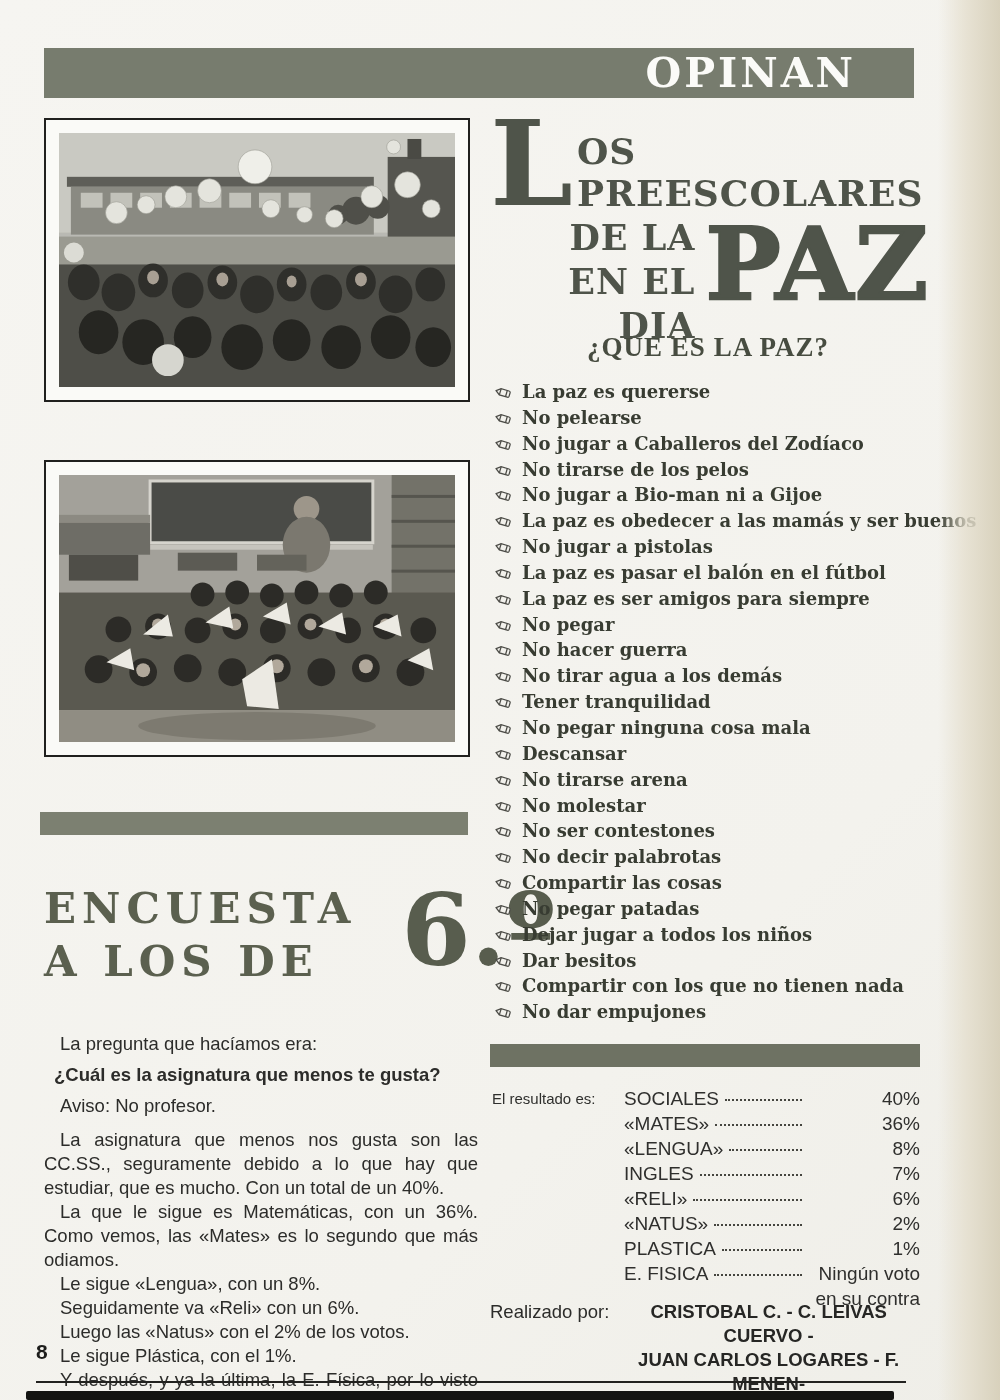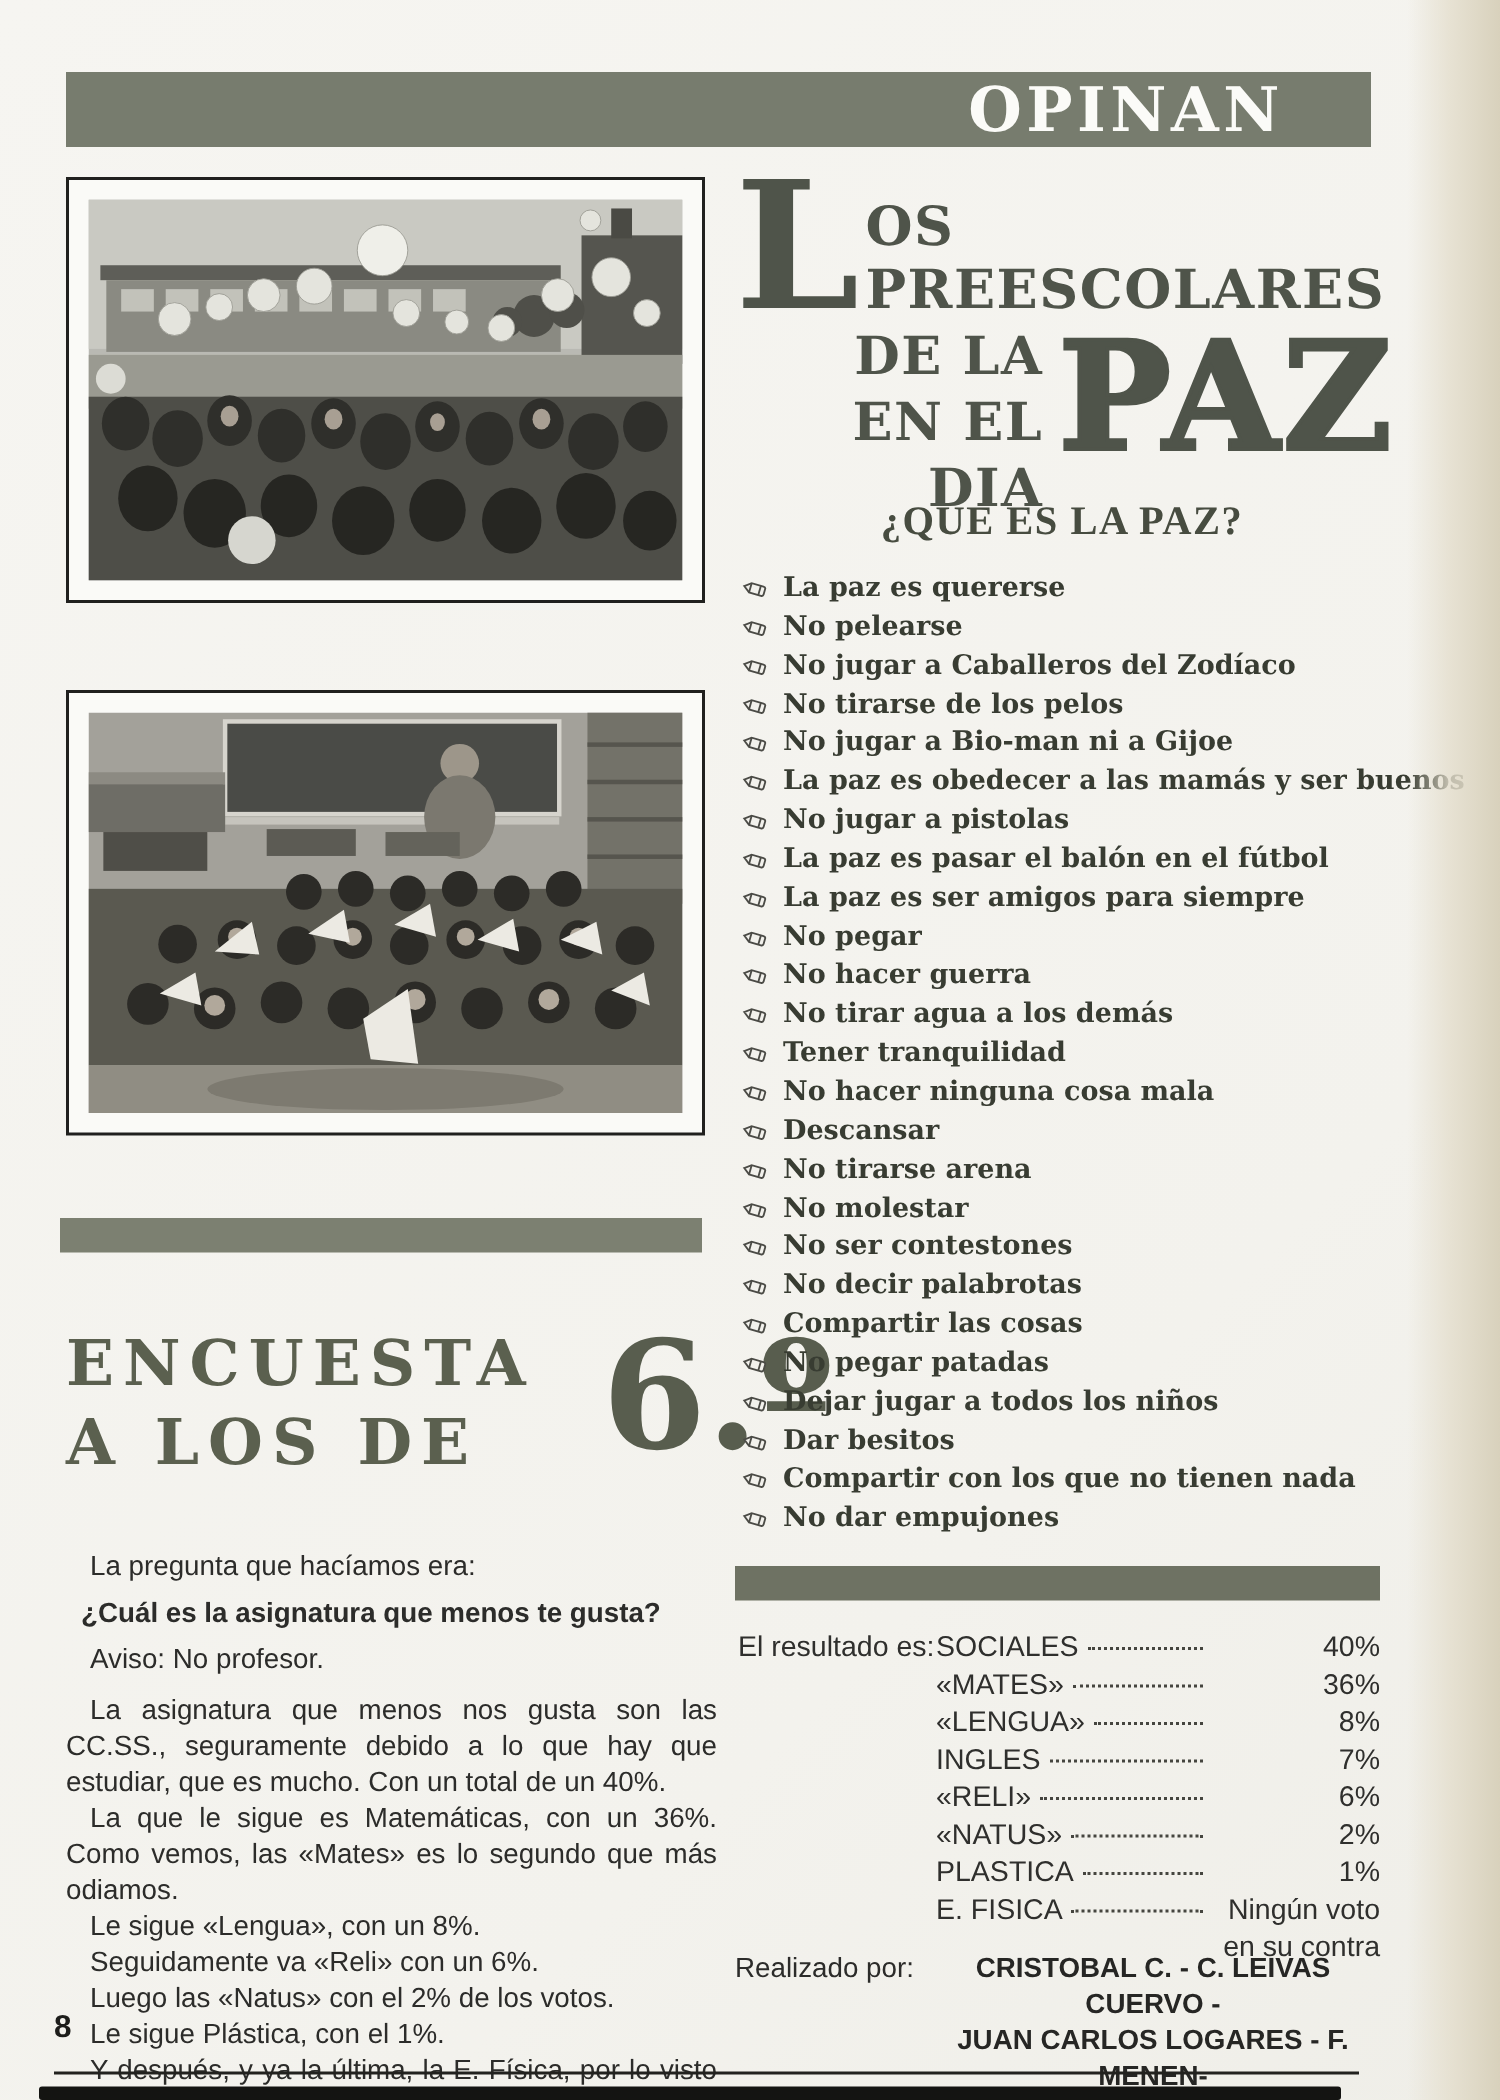--- a/index.html
+++ b/index.html
@@ -66,21 +66,21 @@
 
   
   #paz-list { position:absolute; left:492px; top:381px; width:470px; list-style:none; }
   #paz-list li { display:flex; align-items:flex-start; height:25.85px;
     font-family:"DejaVu Serif", serif; font-weight:bold; font-size:18px; color:#383c32; }
   #paz-list .pencil { flex:none; width:21px; height:17px; margin:3px 9px 0 0; }
   #paz-list .li-text { white-space:nowrap; }
 
   
   .results { position:absolute; left:492px; top:1086px; width:428px; display:flex; }
-  .res-label { flex:none; width:132px; font-size:19px; line-height:25px; color:#2f2f2d; }
+  .res-label { flex:none; width:132px; font-size:15px; line-height:25px; color:#2f2f2d; }
   .res-table { flex:1; }
   .res-row { display:flex; align-items:baseline; line-height:25px; font-size:19px; color:#2f2f2d; }
   .res-row .subj { white-space:nowrap; }
   .res-row .leader { flex:1; min-width:18px; border-bottom:2px dotted #45453f;
     margin:0 6px; transform:translateY(-4px); }
   .res-row .val { flex:none; width:112px; text-align:right; }
 
   
   .credits { position:absolute; left:490px; top:1300px; width:438px; display:flex; font-size:18.5px; }
   .cred-label { flex:none; white-space:nowrap; line-height:24px; color:#2c2c2a; }
@@ -432,21 +432,21 @@
       </li>
 
       <li>
         <svg class="pencil" viewBox="0 0 20 18">
           <g transform="rotate(16 10 9)" fill="#f2f1ec" stroke="#4b4b46" stroke-width="1.3">
             <path d="M3 9 L7.5 5.6 L16.2 5.6 Q17.8 5.6 17.8 7 L17.8 11 Q17.8 12.4 16.2 12.4 L7.5 12.4 Z"></path>
             <path d="M7.5 5.6 L7.5 12.4" fill="none"></path>
             <path d="M14.3 5.6 L14.3 12.4" fill="none"></path>
           </g>
         </svg>
-        <span class="li-text">No hacer ninguna cosa mala</span>
+        <span class="li-text">No pegar ninguna cosa mala</span>
       </li>
 
       <li>
         <svg class="pencil" viewBox="0 0 20 18">
           <g transform="rotate(16 10 9)" fill="#f2f1ec" stroke="#4b4b46" stroke-width="1.3">
             <path d="M3 9 L7.5 5.6 L16.2 5.6 Q17.8 5.6 17.8 7 L17.8 11 Q17.8 12.4 16.2 12.4 L7.5 12.4 Z"></path>
             <path d="M7.5 5.6 L7.5 12.4" fill="none"></path>
             <path d="M14.3 5.6 L14.3 12.4" fill="none"></path>
           </g>
         </svg>

